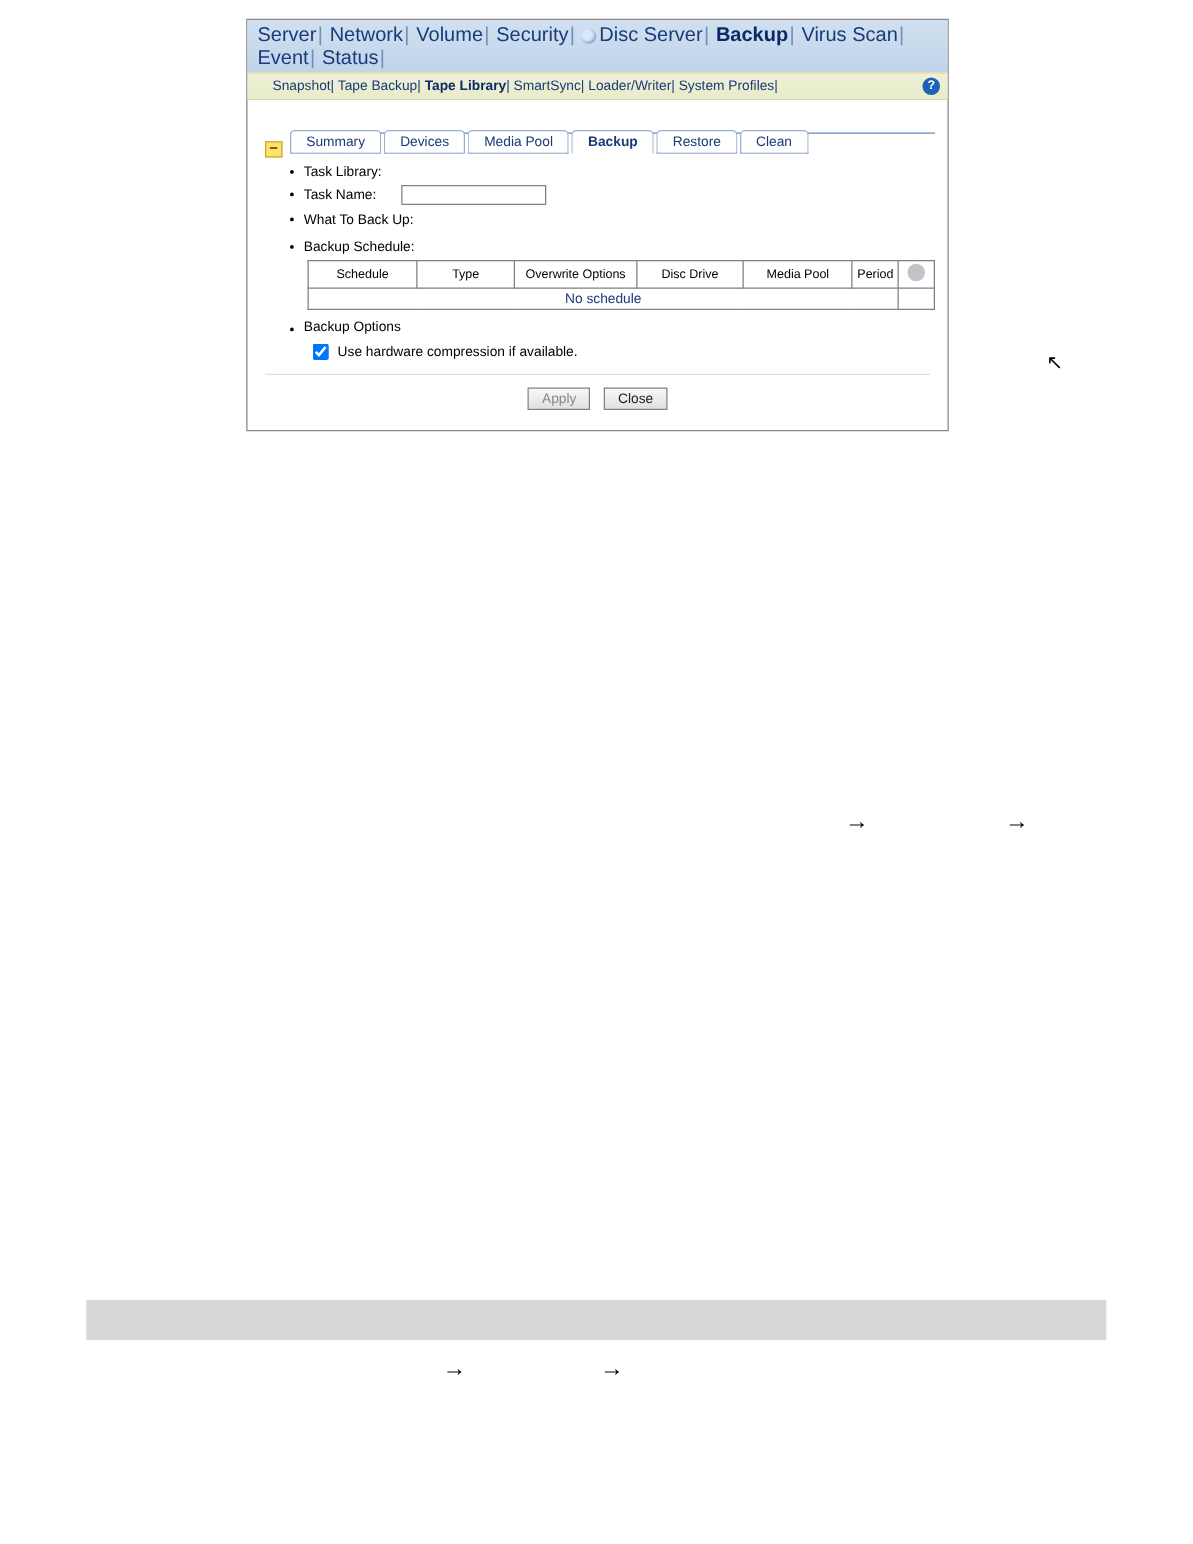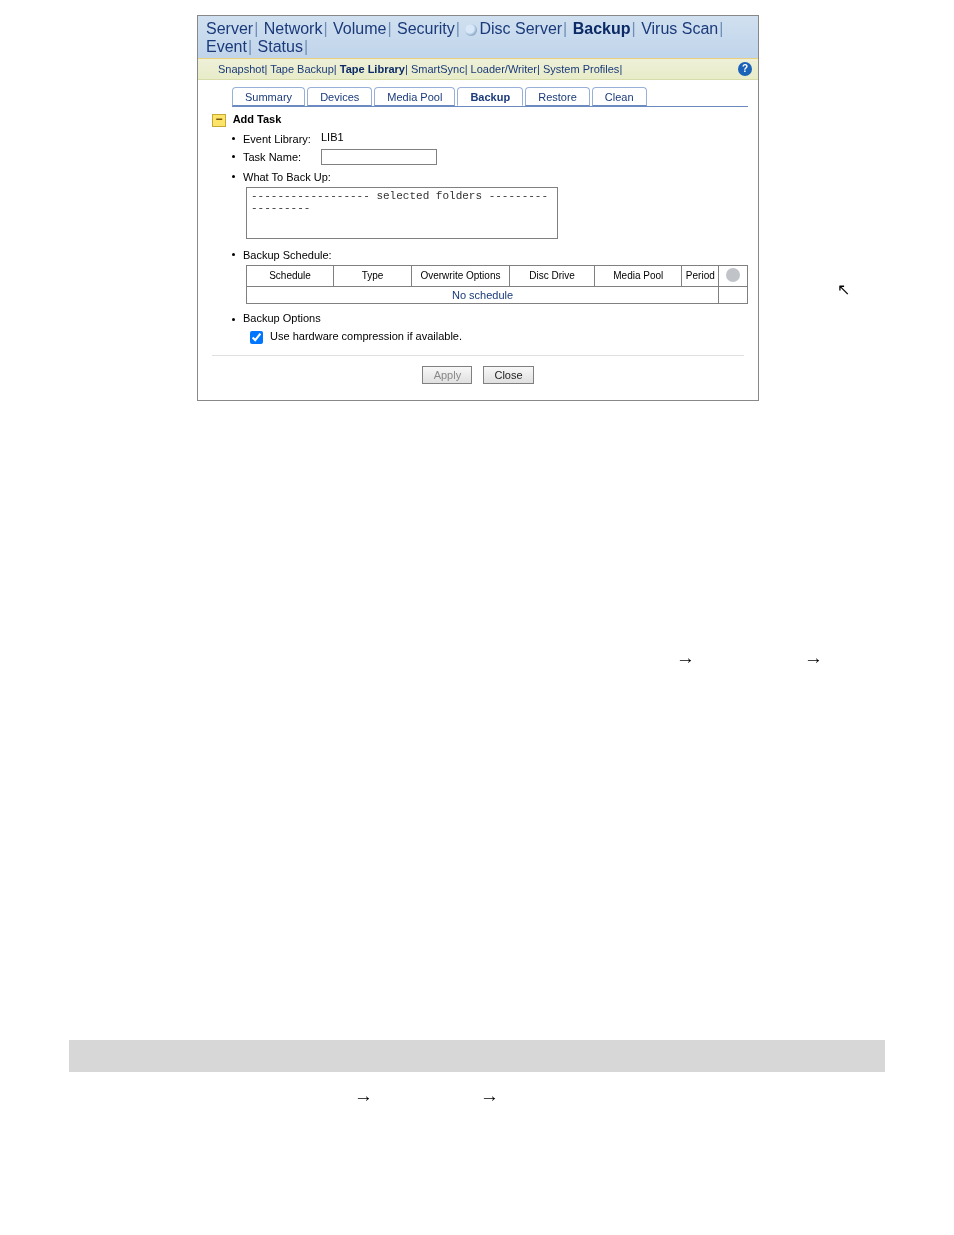--- a/index.html
+++ b/index.html
@@ -90,21 +90,21 @@
     border: 1px solid #98b0d8;
     border-bottom: 1px solid #6a8ac0;
     background: #fff;
     color: #1a3a7a;
     font-size: 11px;
     padding: 3px 12px 2px 12px;
     border-radius: 4px 4px 0 0;
     margin-right: -1px;
     cursor: pointer;
     position: relative;
-    top: 1px;
+    top: 18px;
   }
   .tab.active {
     font-weight: bold;
     border-bottom: 1px solid #fff;
     background: #fff;
   }
   .section-head {
     font-weight: bold;
     font-size: 11px;
     margin: 4px 0 4px 4px;
@@ -322,36 +322,32 @@
         </div>
 
         <div class="section-head">
           <span class="expand-icon">−</span>
           <span>Add Task</span>
         </div>
 
         <div class="fields">
           <div class="field-row">
             <span class="bullet"></span>
-            <span class="label">Event Library:</span>
-            <span class="value-area">LIB1</span>
+            <span class="label">Task Library:</span>
           </div>
           <div class="field-row">
             <span class="bullet"></span>
             <span class="label">Task Name:</span>
             <span class="value-area">
               <input type="text" value="" style="">
             </span>
           </div>
           <div class="field-row">
             <span class="bullet"></span>
             <span class="label" style="width:96px;flex-basis:96px">What To Back Up:</span>
-          </div>
-          <div style="margin-left:14px">
-            <div class="selected-folders">------------------ selected folders ------------------</div>
           </div>
           <div class="field-row" style="margin-top:8px">
             <span class="bullet"></span>
             <span class="label" style="width:96px;flex-basis:96px">Backup Schedule:</span>
           </div>
           <div style="margin-left:14px">
             <table class="sched-table">
               <tbody>
                   <tr>
                 <th style="width:78px">Schedule</th>

